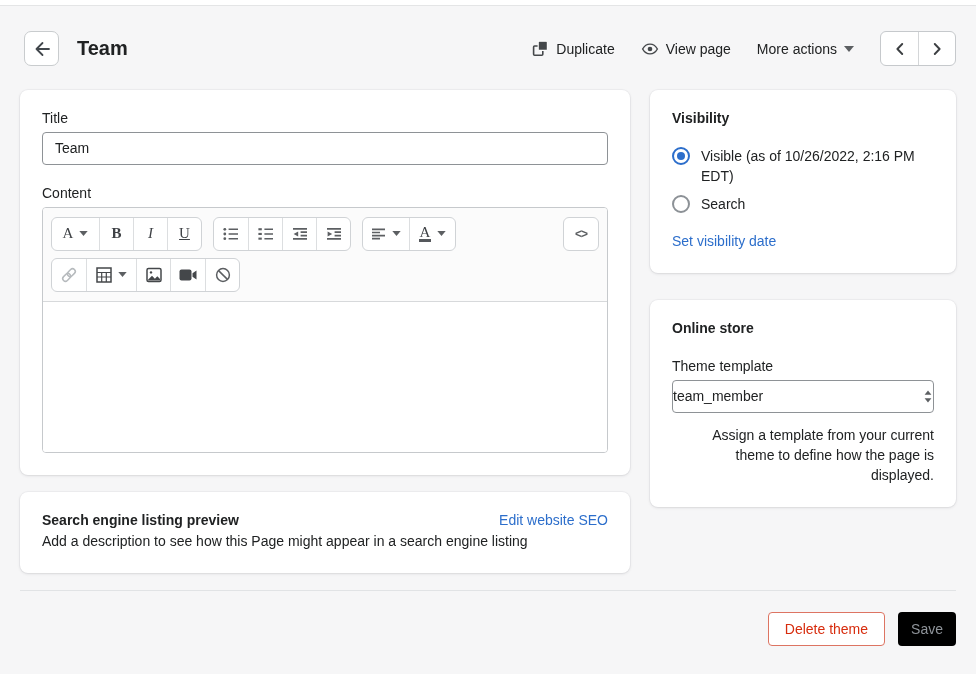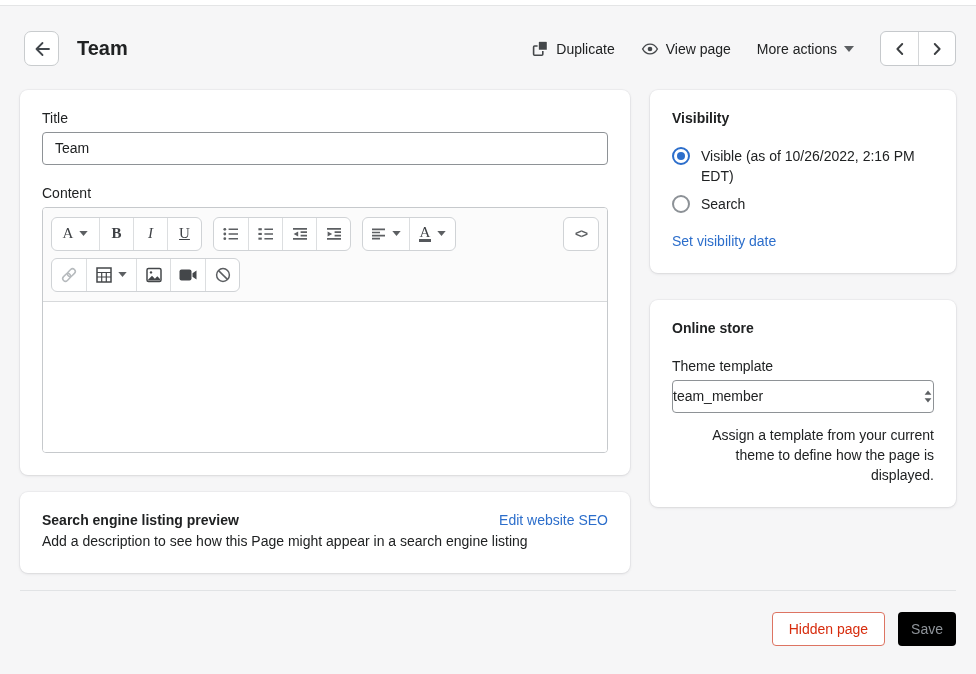--- a/index.html
+++ b/index.html
@@ -344,15 +344,15 @@
               <path d="M5 12.5L1.6 8.3h6.8z" fill="#5c5f62"></path>
             </svg>
         </span>
       </div>
       <div class="help-text">Assign a template from your current theme to define how the page is displayed.</div>
     </div>
   </div>
 </div>
 
 <div class="footer">
-  <button class="btn-delete">Hidden page</button>
+  <button class="btn-delete">Delete theme</button>
   <button class="btn-save">Save</button>
 </div>
 
 </body></html>

